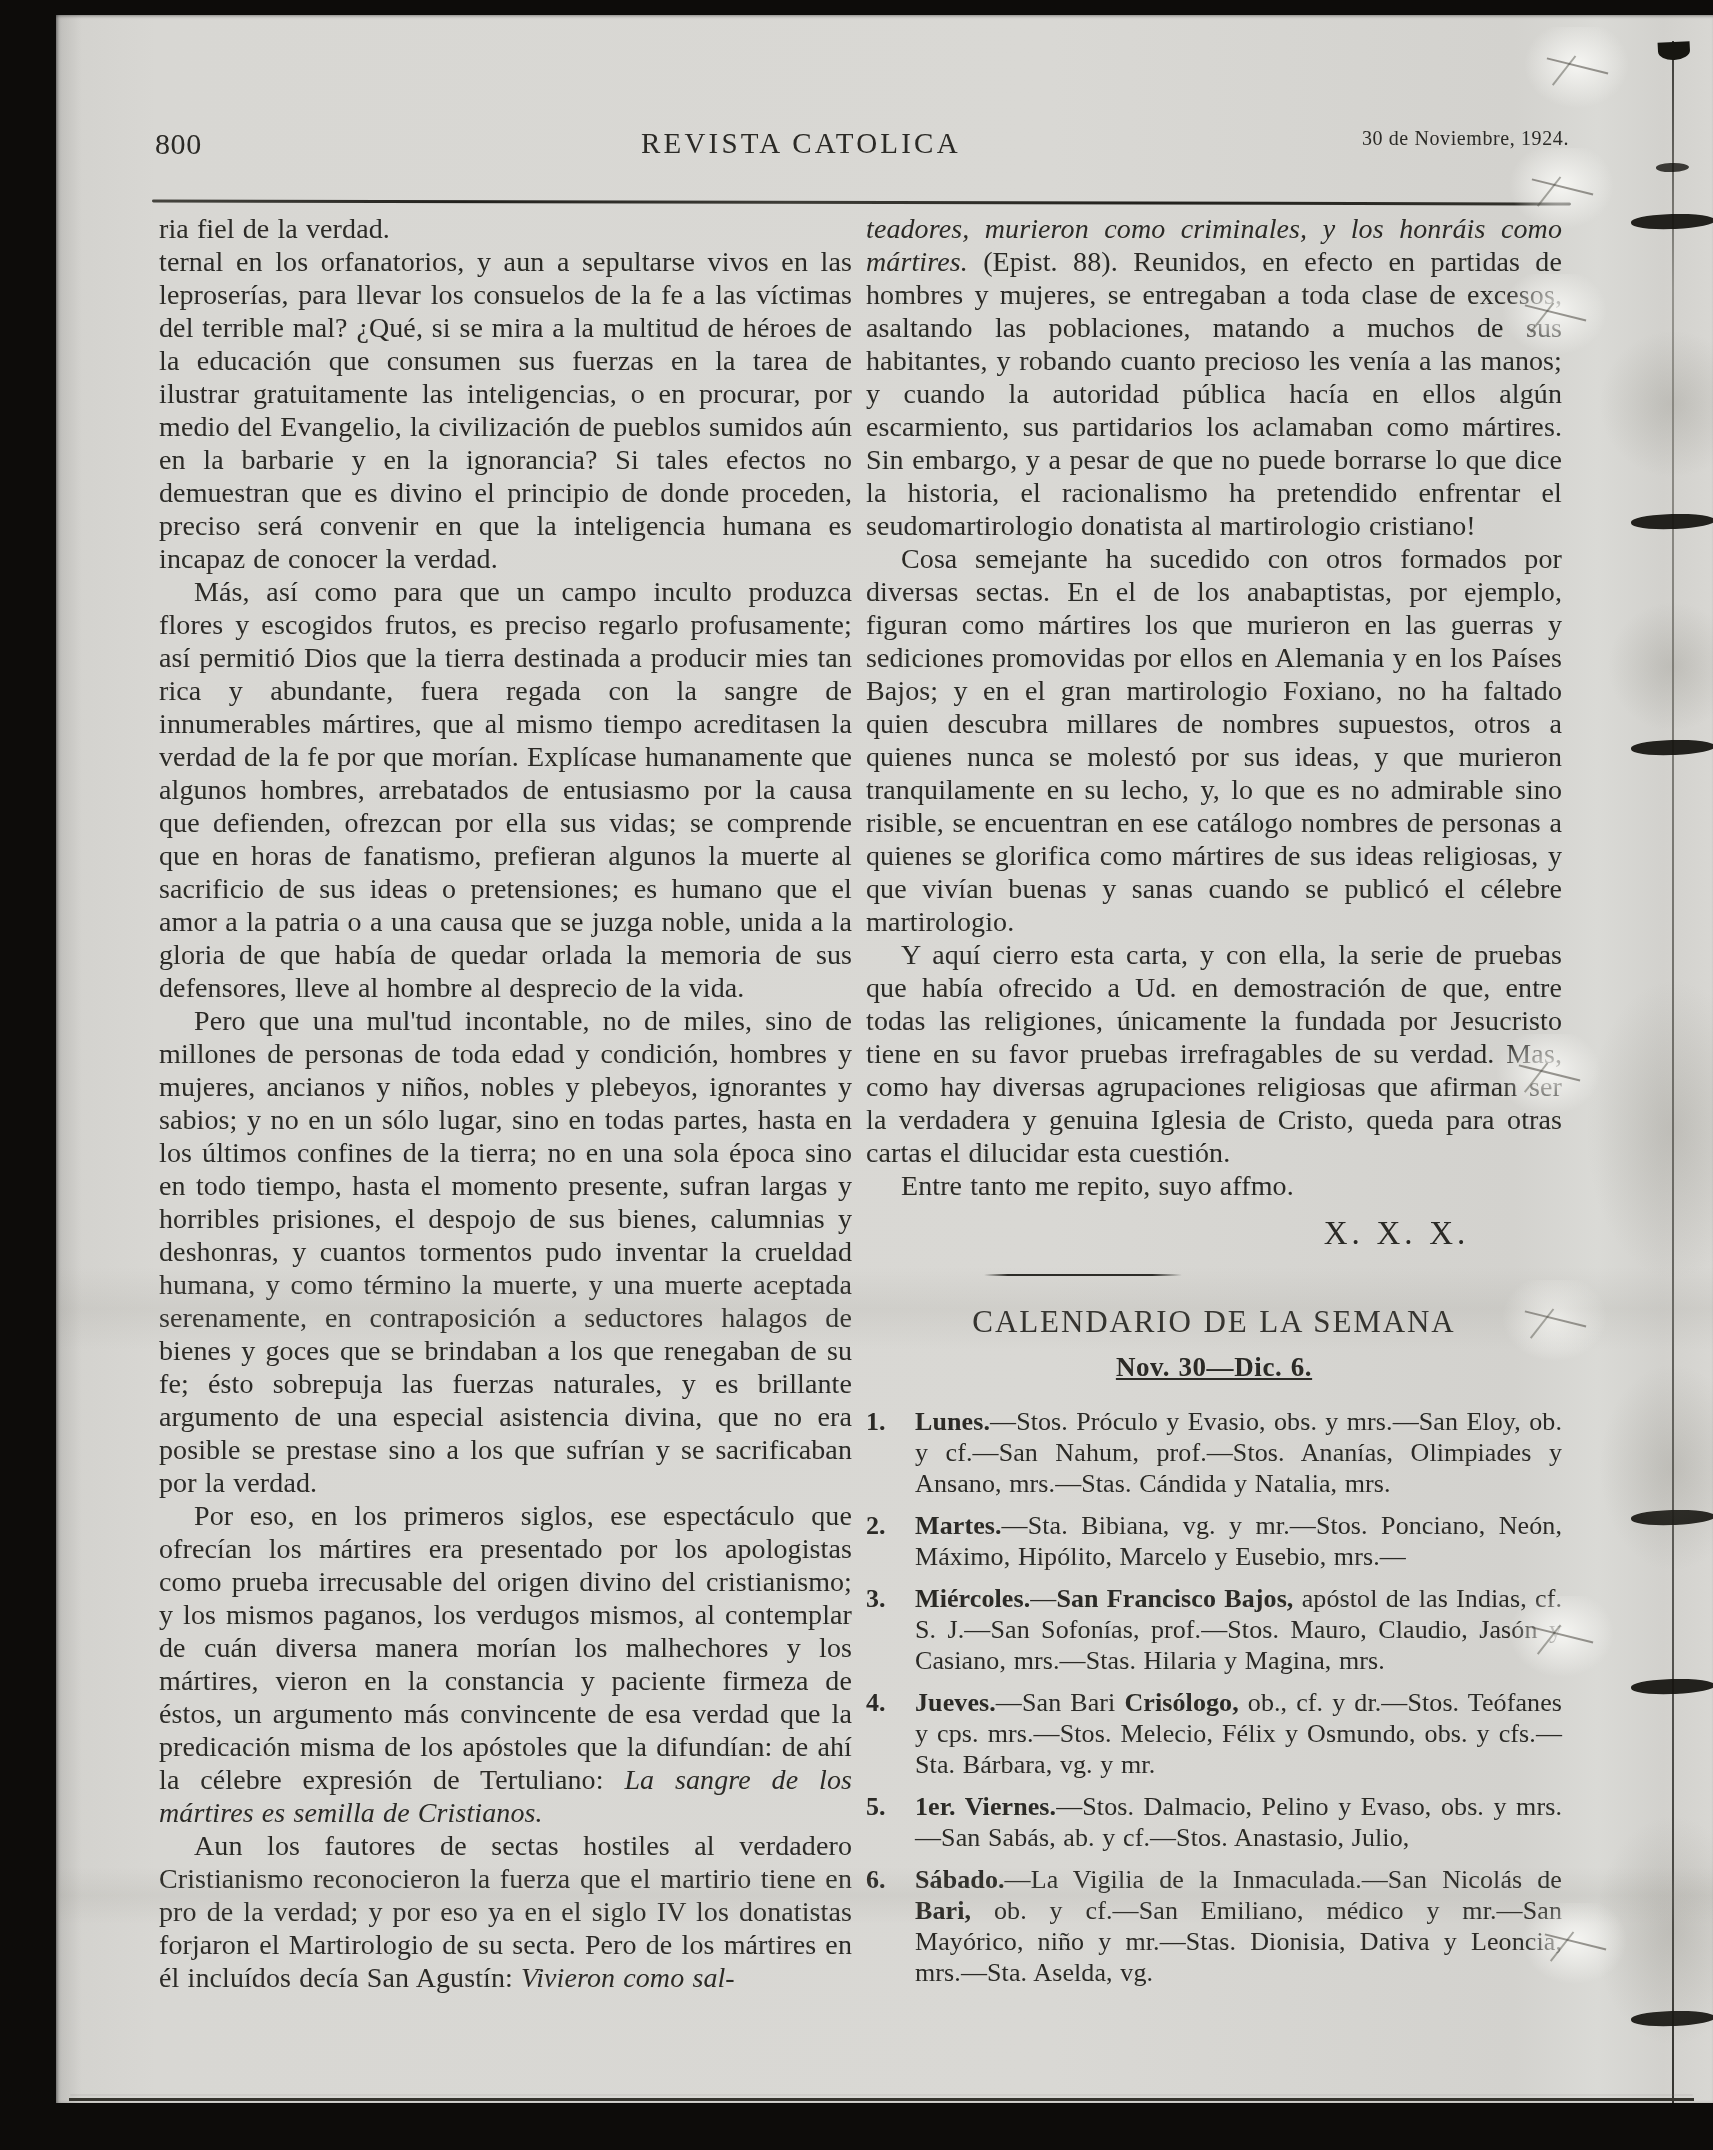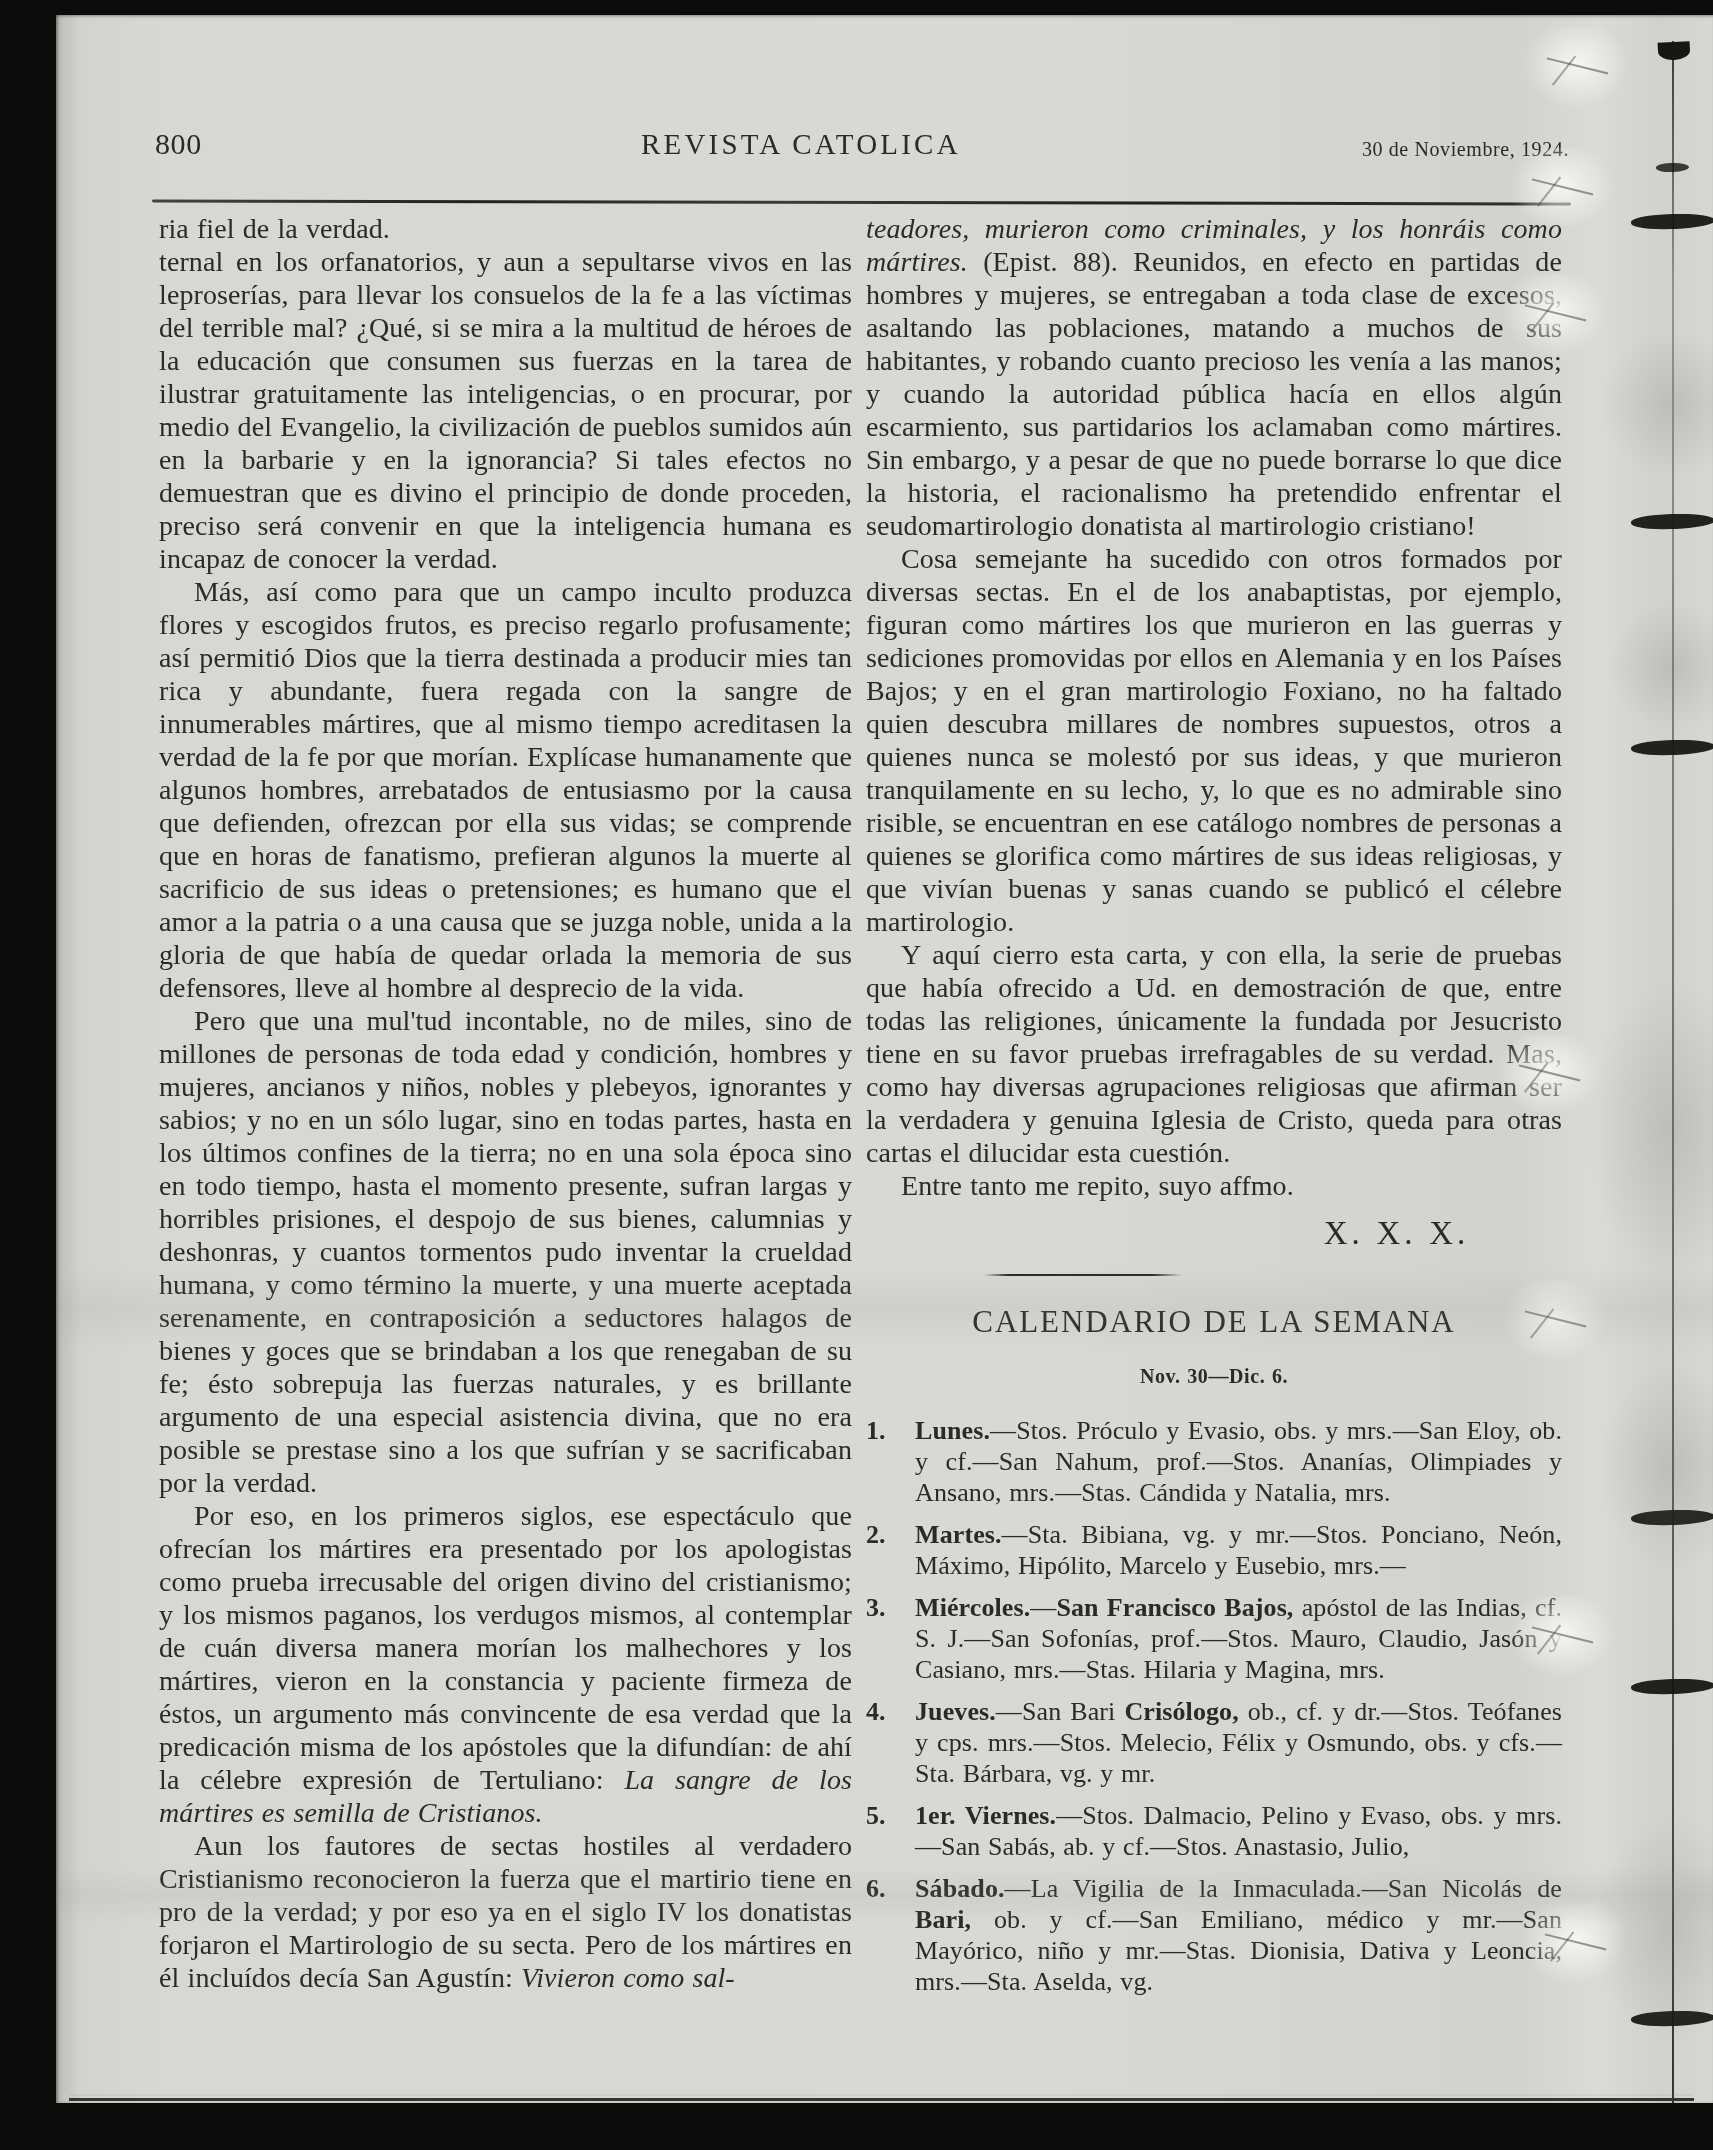--- a/index.html
+++ b/index.html
@@ -9,21 +9,21 @@
          background:
            linear-gradient(90deg, rgba(0,0,0,0.10) 0px, rgba(0,0,0,0) 25.5px),
            linear-gradient(90deg,#d2d1cd 0%, #d8d7d3 6%, #d9d8d4 60%, #d3d2ce 88%, #dadad6 93%, #d2d1cd 97%, #d8d7d3 100%),
            #d7d6d2;
          box-shadow: inset 2.6px 0 3.8px -1.3px rgba(0,0,0,0.45), inset 0 2.6px 3.8px -1.9px rgba(0,0,0,0.35);
          color:#2b2a26;}
   .paper::after{content:'';position:absolute;left:12.8px;right:19px;bottom:2.6px;height:2.6px;
          background:#35342e;box-shadow:0 -4.5px 0 -1.3px rgba(125,123,116,0.55);}
   
   .header{position:absolute;left:99px;top:112px;width:1414px;display:flex;
-          justify-content:space-between;align-items:flex-end;}
+          justify-content:space-between;align-items:flex-start;}
   .pageno{font-size:30px;letter-spacing:0.6px;}
   .title{font-size:29px;letter-spacing:3.2px;transform:translateX(19px);}
   .date{font-size:20px;letter-spacing:0.6px;}
   .rule{position:absolute;left:96px;top:186px;width:1419px;height:3.2px;border-radius:1.9px;
         background:linear-gradient(90deg,#45443e,#22211d 22%,#3d3c36 45%,#22211d 70%,#33322c 100%);
         transform:rotate(0.12deg);}
   
   .col{position:absolute;top:197px;font-size:28px;line-height:33px;letter-spacing:0.1px;
        word-spacing:1px;text-align:justify;}
   .col-left{left:103px;width:693px;}
@@ -31,21 +31,21 @@
   .para{margin:0;text-align:justify;}
   .para.ind{text-indent:35px;}
   .it{font-style:italic;}
   .bd{font-weight:bold;}
   
   .signature{margin-top:11.5px;padding-right:93px;text-align:right;font-size:33px;
              letter-spacing:3.8px;line-height:38px;}
   .divider{width:198px;height:2.6px;margin:22px 0 0 118px;border-radius:1.3px;
            background:linear-gradient(90deg,rgba(40,39,34,0),#2a2925 12%,#2a2925 85%,rgba(40,39,34,0));}
   .cal-title{margin-top:28px;text-align:center;font-size:31px;letter-spacing:1.9px;line-height:36px;}
-  .cal-subtitle{margin-top:20px;text-align:center;font-size:20px;font-weight:bold;letter-spacing:0.6px;}
+  .cal-subtitle{margin-top:11px;text-align:center;font-size:27px;font-weight:bold;letter-spacing:0.6px;text-decoration:underline;}
   .cal-entries{margin-top:22px;font-size:26px;line-height:31px;}
   .cal-entry{display:flex;margin-bottom:11px;}
   .cal-num{flex:0 0 49px;font-weight:bold;}
   .cal-text{flex:1;text-align:justify;}
   
   .binding-line{position:absolute;left:1616px;top:25.5px;bottom:0;width:1.9px;
         background:linear-gradient(180deg,rgba(30,29,25,0.85),rgba(70,68,60,0.45) 12%,rgba(50,48,42,0.6) 45%,rgba(35,34,30,0.7) 75%,rgba(25,24,20,0.85));}
   .stitch{position:absolute;left:1575px;width:84px;height:15.3px;background:#14130f;
         border-radius:46% 54% 50% 50%;transform:rotate(-2deg);opacity:0.93;}
   .stitch.small{left:1600px;width:33px;height:9px;opacity:0.8;}

